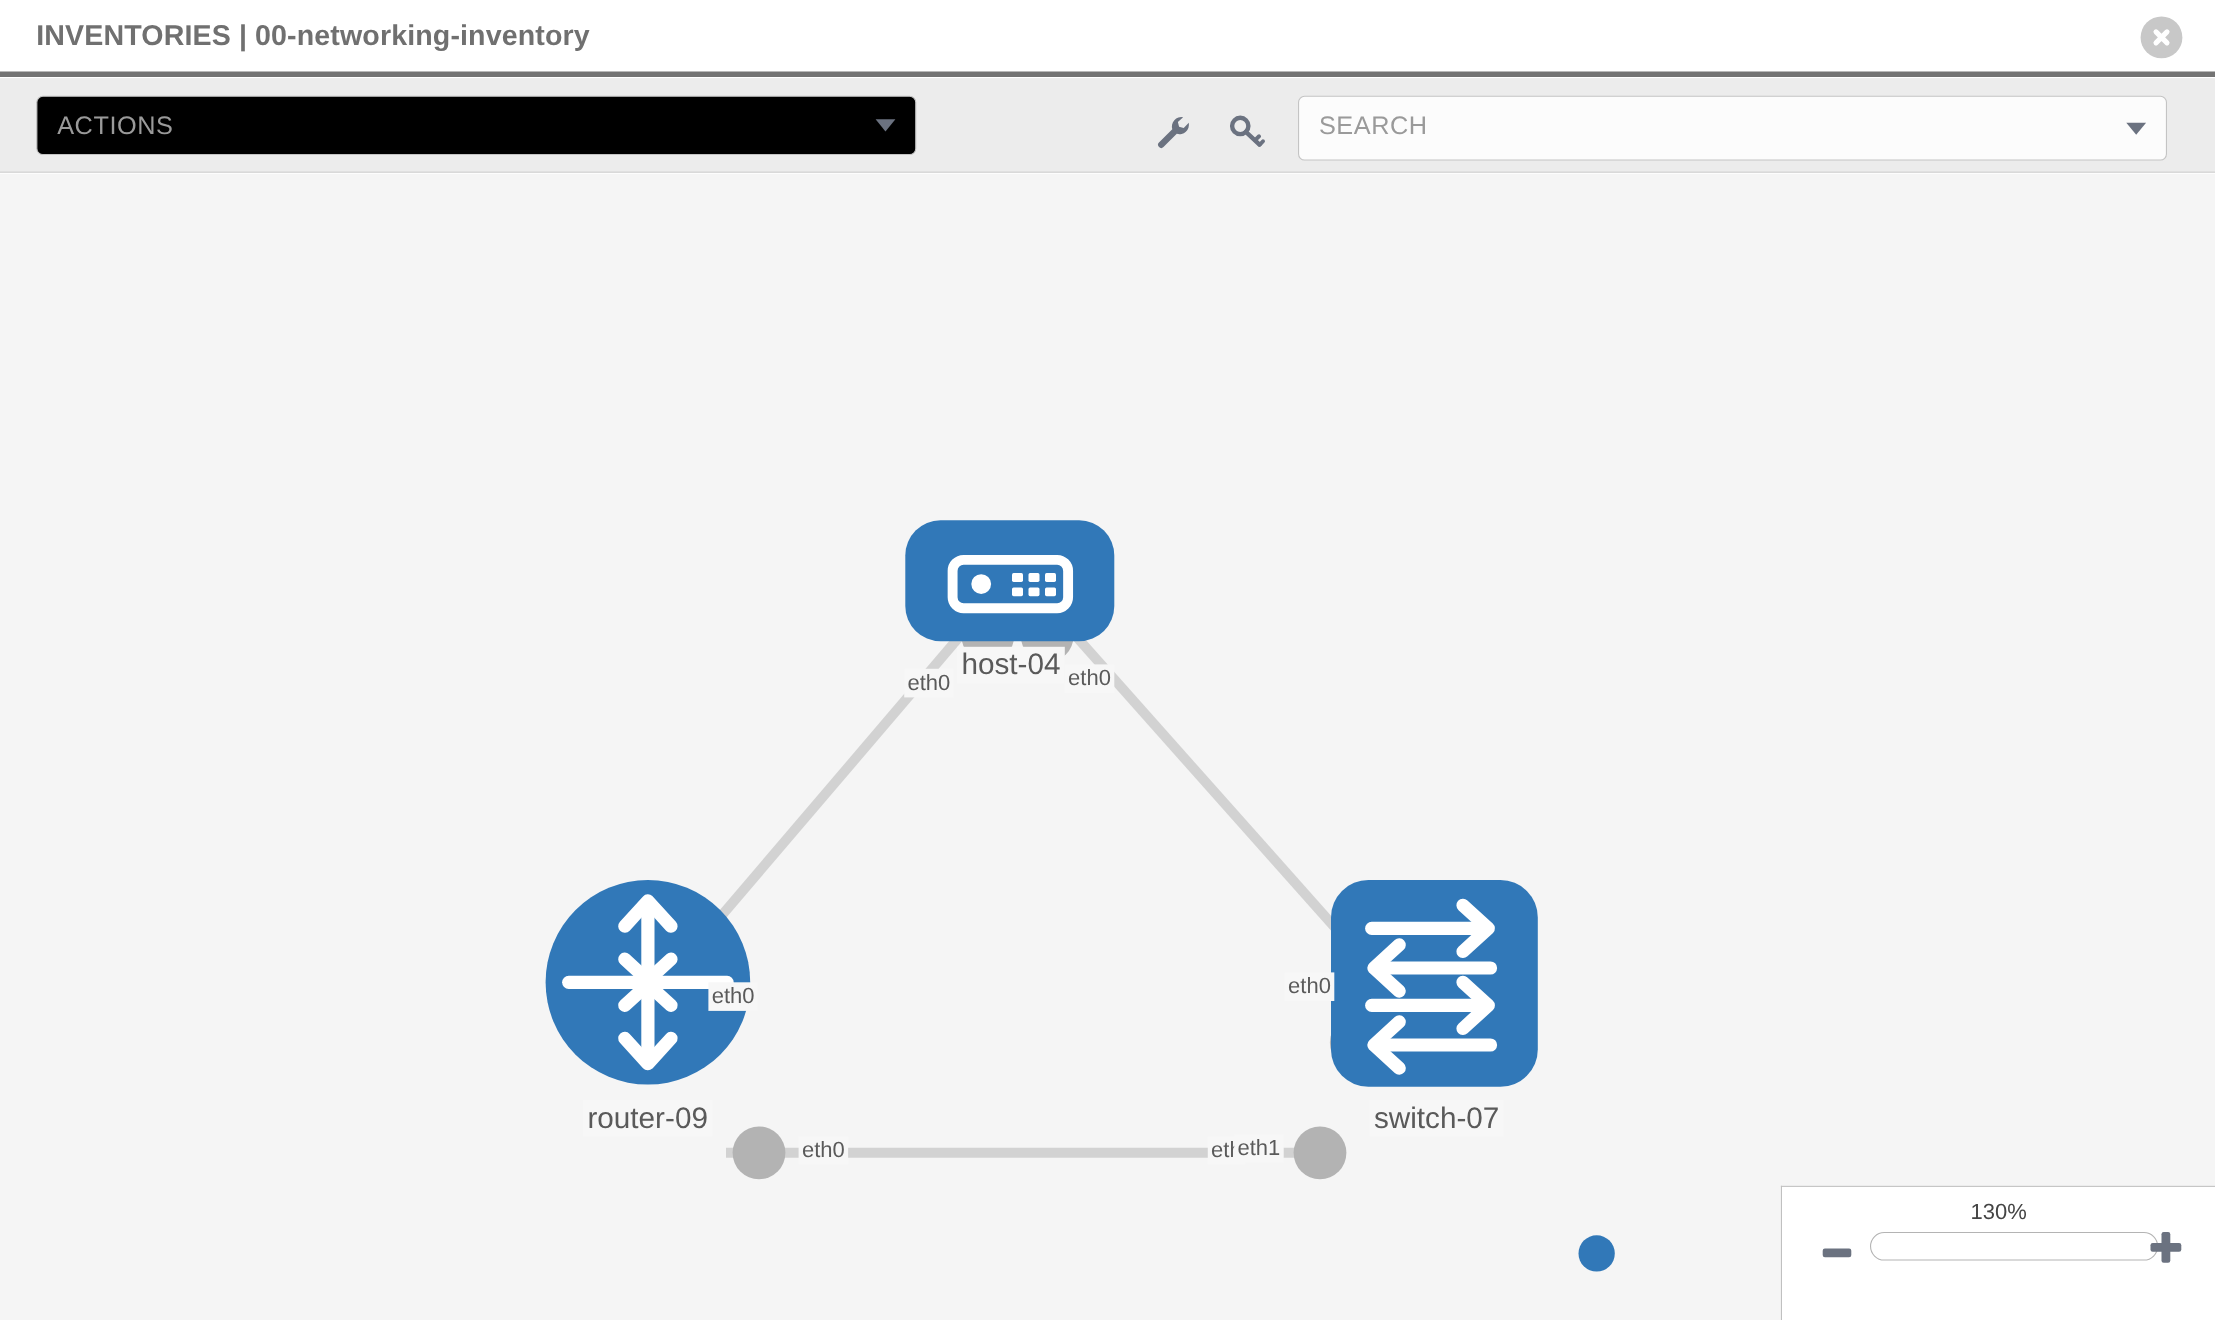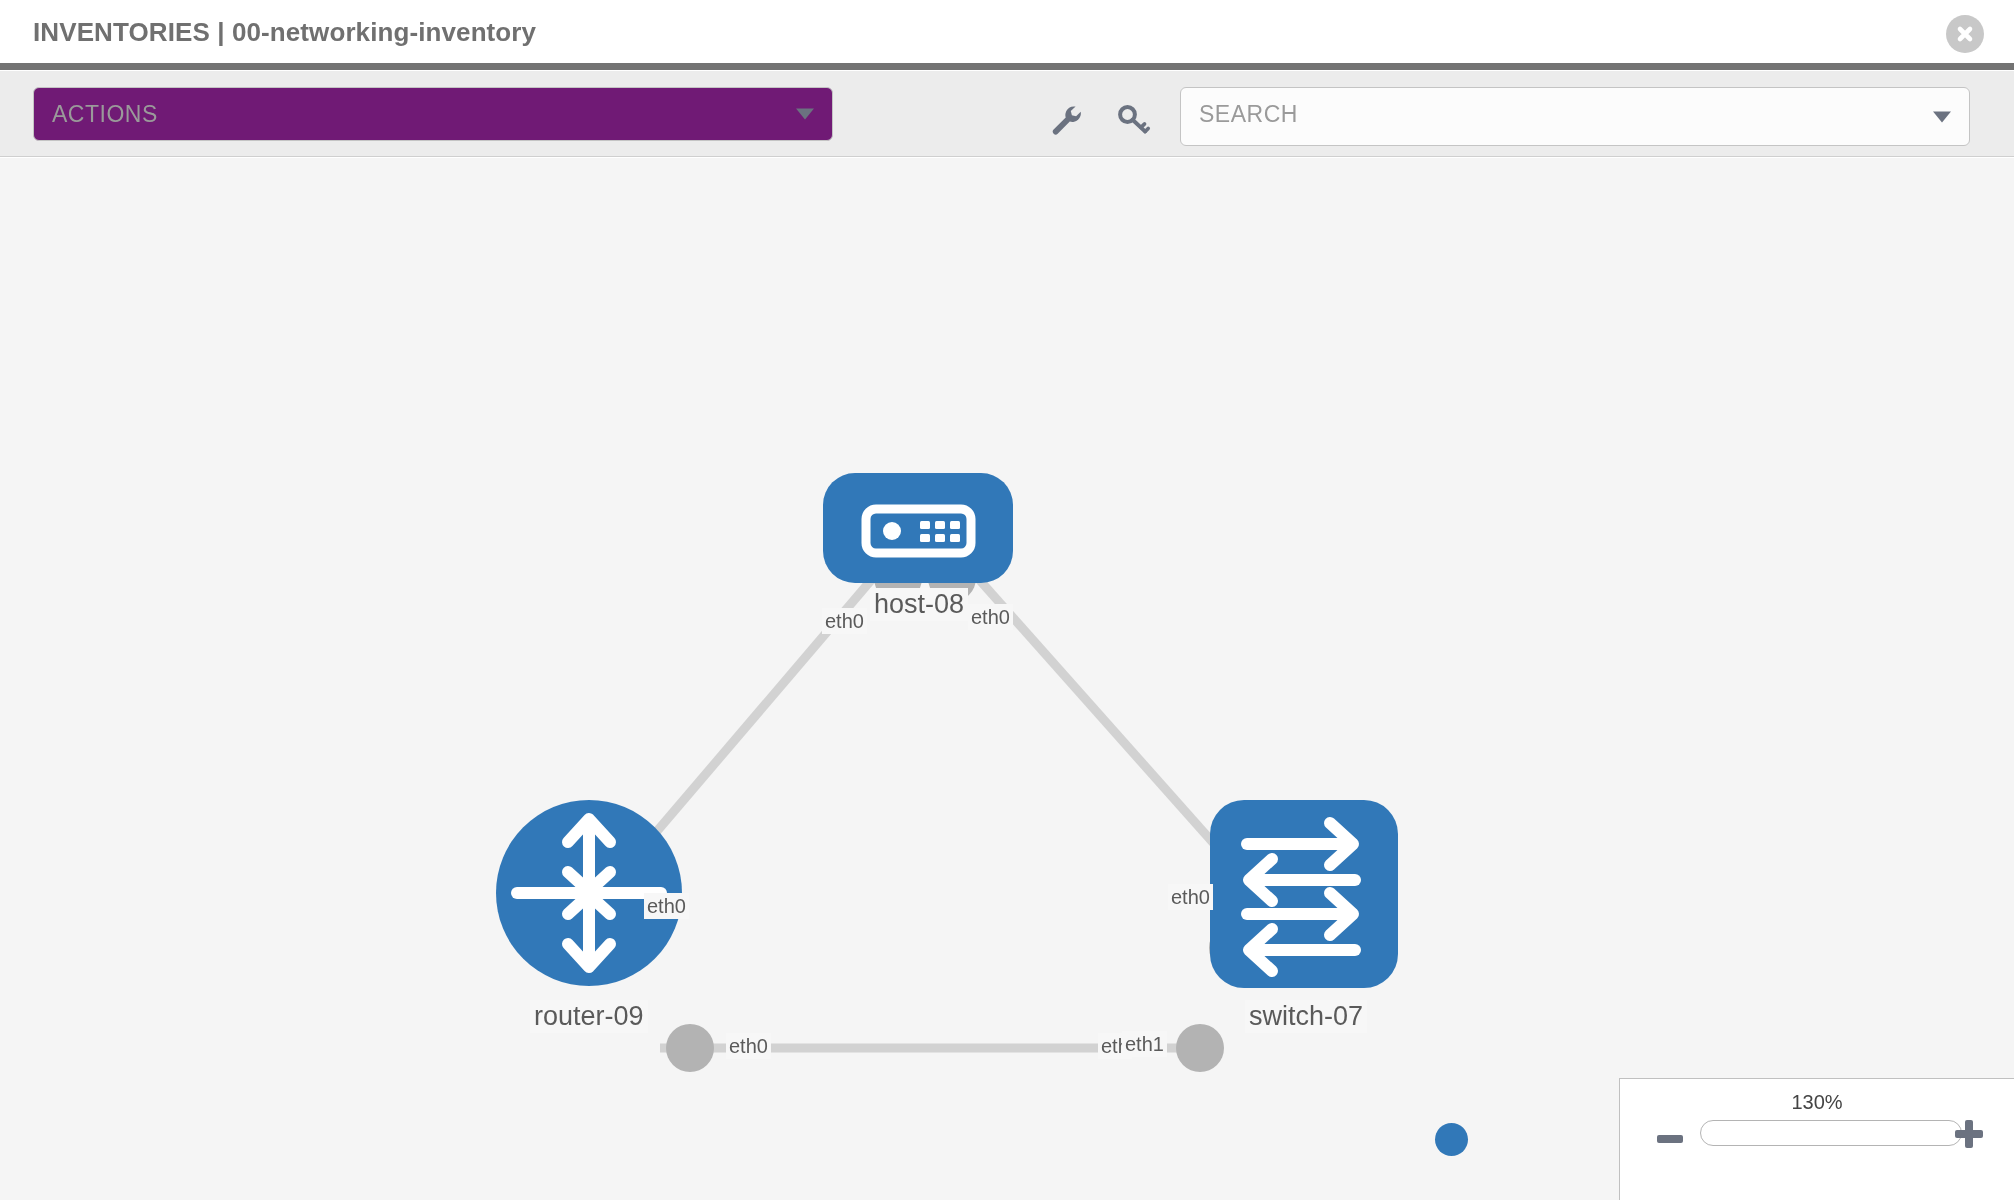--- a/index.html
+++ b/index.html
@@ -8,21 +8,21 @@
     font-family: "Liberation Sans", sans-serif;
     background: #ffffff;
     overflow: hidden;
   }
   #app { position: relative; width: 2014px; height: 1200px; }
 
   
   .header {
     position: absolute; left: 0; top: 0; width: 2014px; height: 70px;
     background: #ffffff;
-    border-bottom: 7px solid #737373;
+    border-bottom: 5px solid #737373;
   }
   .header-title {
     position: absolute; left: 33px; top: 17px;
     font-size: 26px; font-weight: bold; color: #707070;
     letter-spacing: 0.1px; white-space: nowrap;
   }
   .close-btn {
     position: absolute; right: 30px; top: 15px;
     width: 38px; height: 38px; border-radius: 50%;
     background: #c8c8c8;
@@ -33,21 +33,21 @@
 
   
   .toolbar {
     position: absolute; left: 0; top: 71px; width: 2014px; height: 86px;
     background: #ececec;
     border-bottom: 1px solid #cfcfcf;
   }
   .actions-select {
     position: absolute; left: 33px; top: 16px;
     width: 800px; height: 54px;
-    background: #701a75;
+    background: #000000;
     border: 1px solid #c4c4c4;
     border-radius: 6px;
   }
   .actions-select .sel-label {
     position: absolute; left: 18px; top: 13px;
     font-size: 23px; color: #9a9a9a; letter-spacing: 0.5px;
   }
   .caret {
     position: absolute; right: 18px; top: 50%; transform: translateY(-50%);
     width: 0; height: 0;
@@ -240,21 +240,21 @@
 
           <path d="M1247 756 L1352 756"></path>
           <path d="M1330 735 L1353 756 L1330 777"></path>
 
           <path d="M1355 792 L1250 792"></path>
           <path d="M1272 771 L1249 792 L1272 813"></path>
         </g>
       </g>
     </svg>
 
-    <div class="chip node-label" style="left:870px; top:430px;">host-08</div>
+    <div class="chip node-label" style="left:870px; top:430px;">host-04</div>
     <div class="chip node-label" style="left:530px; top:842px;">router-09</div>
     <div class="chip node-label" style="left:1245px; top:842px;">switch-07</div>
 
     <div class="chip port-label" style="left:822px; top:450px;">eth0</div>
     <div class="chip port-label" style="left:968px; top:446px;">eth0</div>
 
     <div class="chip port-label" style="left:644px; top:735px;">eth0</div>
     <div class="chip port-label" style="left:1168px; top:726px;">eth0</div>
 
     <div class="chip port-label" style="left:726px; top:875px;">eth0</div>

